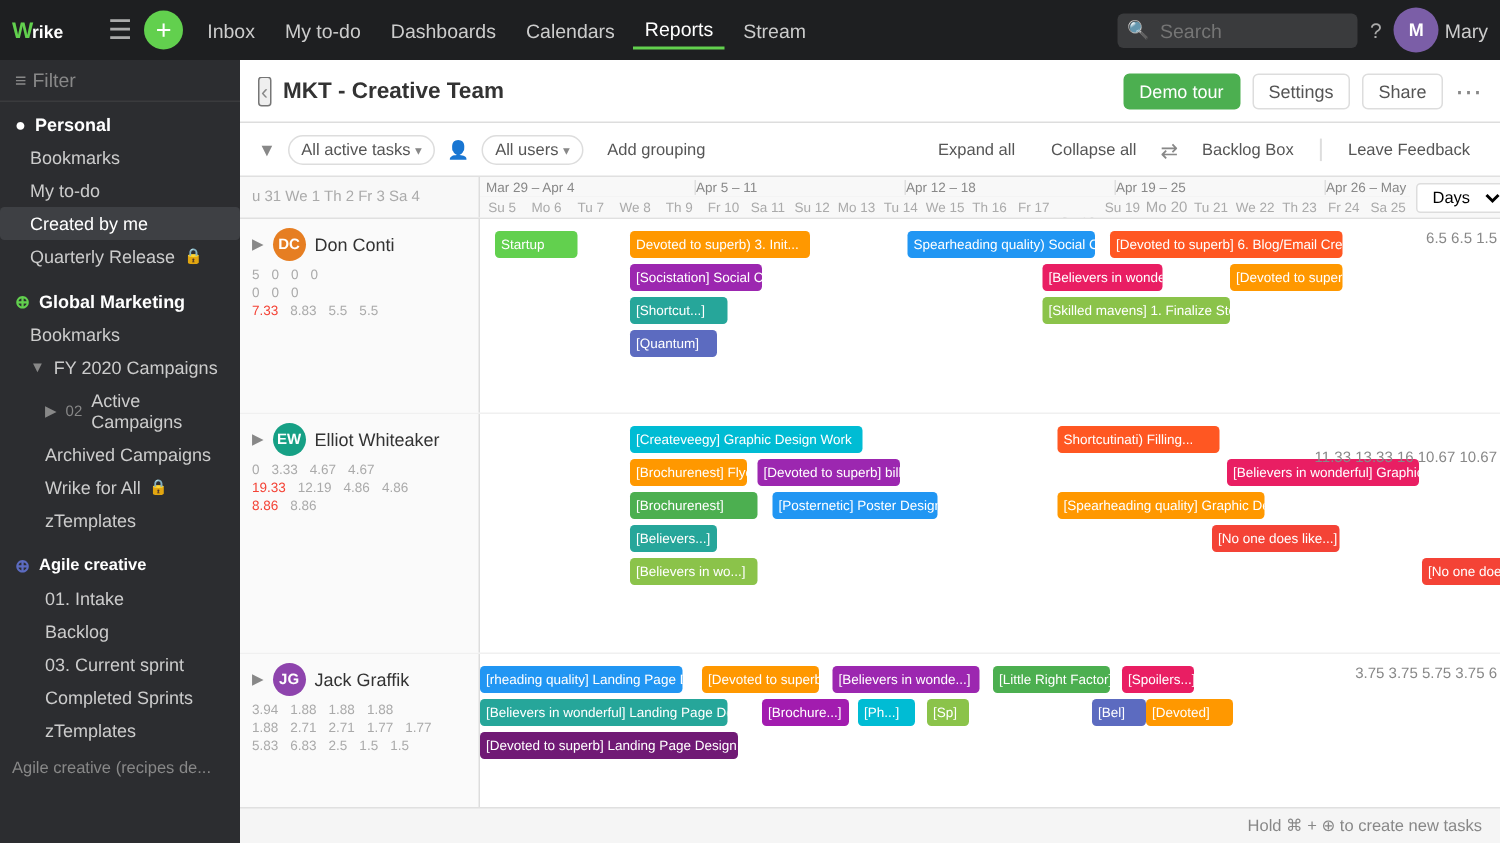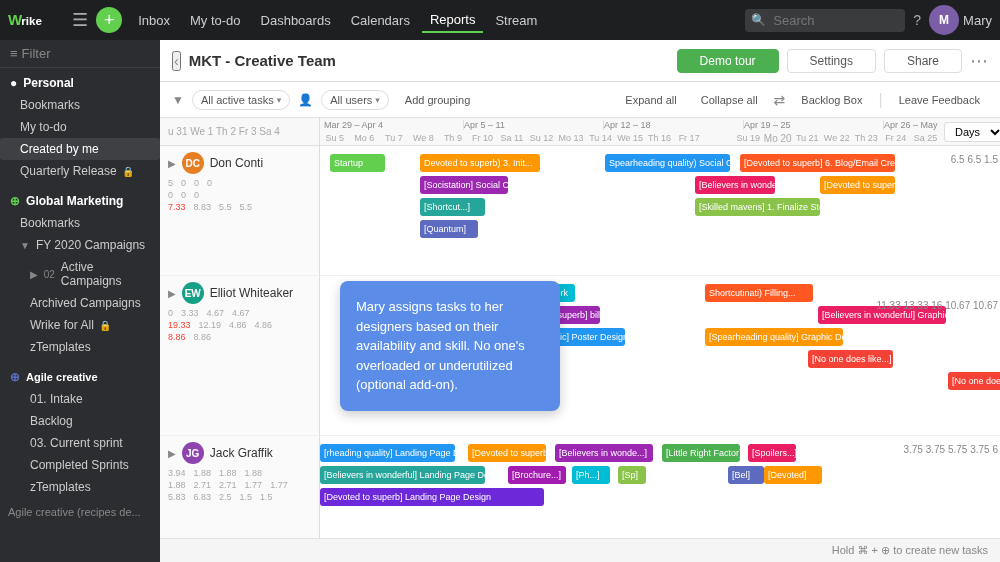--- a/index.html
+++ b/index.html
@@ -98,21 +98,21 @@
       display: flex;
       align-items: center;
       padding: 0 12px;
       gap: 8px;
       flex-shrink: 0;
     }
     .toolbar-back { color: #888; cursor: pointer; font-size: 14px; }
     .toolbar-title { font-size: 15px; font-weight: 600; color: #333; }
     .toolbar-spacer { flex: 1; }
     .toolbar-btn {
-      padding: 4px 22px; border: 1px solid #ddd; border-radius: 4px; background: white;
+      padding: 4px 10px; border: 1px solid #ddd; border-radius: 4px; background: white;
       font-size: 12px; cursor: pointer; color: #555;
     }
     .toolbar-btn-demo { background: #4caf50; color: white; border-color: #4caf50; font-size: 12px; }
     .toolbar-more { color: #888; cursor: pointer; font-size: 18px; }
 
     
     .filter-bar {
       height: 36px;
       background: #fff;
       border-bottom: 1px solid #e0e0e0;
@@ -512,23 +512,20 @@
                 <span>4.86</span>
                 <span>4.86</span>
             </div>
             <div class="num-cols">
               <span style="color:#f44336;">8.86</span>
                 <span>8.86</span>
             </div>
           </div>
           <div class="gantt-person-chart" style="position:relative;">
 
-            <div class="tooltip-popup" style="left:20px;top:5px;width:220px;">
-              <span>Mary assigns tasks to her designers based on their availability and skill. No one's overloaded or underutilized (optional add-on).</span>
-            </div>
             <div class="task-bar" style="left:100px;top:8px;width:155px;background:#00bcd4;">[Createveegy] Graphic Design Work</div>
             <div class="task-bar" style="left:385px;top:8px;width:108px;background:#ff5722;">Shortcutinati) Filling...</div>
             <div class="task-bar" style="left:100px;top:30px;width:78px;background:#ff9800;">[Brochurenest] Flyer/...</div>
             <div class="task-bar" style="left:185px;top:30px;width:95px;background:#9c27b0;">[Devoted to superb] billing</div>
             <div class="task-bar" style="left:498px;top:30px;width:128px;background:#e91e63;">[Believers in wonderful] Graphic D...</div>
             <div class="task-bar" style="left:100px;top:52px;width:85px;background:#4caf50;">[Brochurenest]</div>
             <div class="task-bar" style="left:195px;top:52px;width:110px;background:#2196f3;">[Posternetic] Poster Design</div>
             <div class="task-bar" style="left:385px;top:52px;width:138px;background:#ff9800;">[Spearheading quality] Graphic Design Wor...</div>
             <div class="task-bar" style="left:100px;top:74px;width:58px;background:#26a69a;">[Believers...]</div>
             <div class="task-bar" style="left:100px;top:96px;width:85px;background:#8bc34a;">[Believers in wo...]</div>
@@ -571,21 +568,21 @@
             <div class="task-bar" style="left:148px;top:8px;width:78px;background:#ff9800;">[Devoted to superb] -</div>
             <div class="task-bar" style="left:235px;top:8px;width:98px;background:#9c27b0;">[Believers in wonde...]</div>
             <div class="task-bar" style="left:342px;top:8px;width:78px;background:#4caf50;">[Little Right Factor] P...</div>
             <div class="task-bar" style="left:428px;top:8px;width:48px;background:#e91e63;">[Spoilers...]</div>
             <div class="task-bar" style="left:0px;top:30px;width:165px;background:#26a69a;">[Believers in wonderful] Landing Page Design</div>
             <div class="task-bar" style="left:188px;top:30px;width:58px;background:#a21caf;">[Brochure...]</div>
             <div class="task-bar" style="left:252px;top:30px;width:38px;background:#00bcd4;">[Ph...]</div>
             <div class="task-bar" style="left:298px;top:30px;width:28px;background:#8bc34a;">[Sp]</div>
             <div class="task-bar" style="left:408px;top:30px;width:36px;background:#5c6bc0;">[Bel]</div>
             <div class="task-bar" style="left:444px;top:30px;width:58px;background:#ff9800;">[Devoted]</div>
-            <div class="task-bar" style="left:0px;top:52px;width:224px;background:#6d28d9;">[Devoted to superb] Landing Page Design</div>
+            <div class="task-bar" style="left:0px;top:52px;width:172px;background:#701a75;">[Devoted to superb] Landing Page Design</div>
             <div style="position:absolute;right:2px;top:8px;font-size:10px;color:#888;">3.75 3.75 5.75 3.75   6</div>
           </div>
         </div>
 
       </div>
 
       <div class="status-bar">
         <div class="status-spacer"></div>
         <span>Hold ⌘ + ⊕ to create new tasks</span>
       </div>

